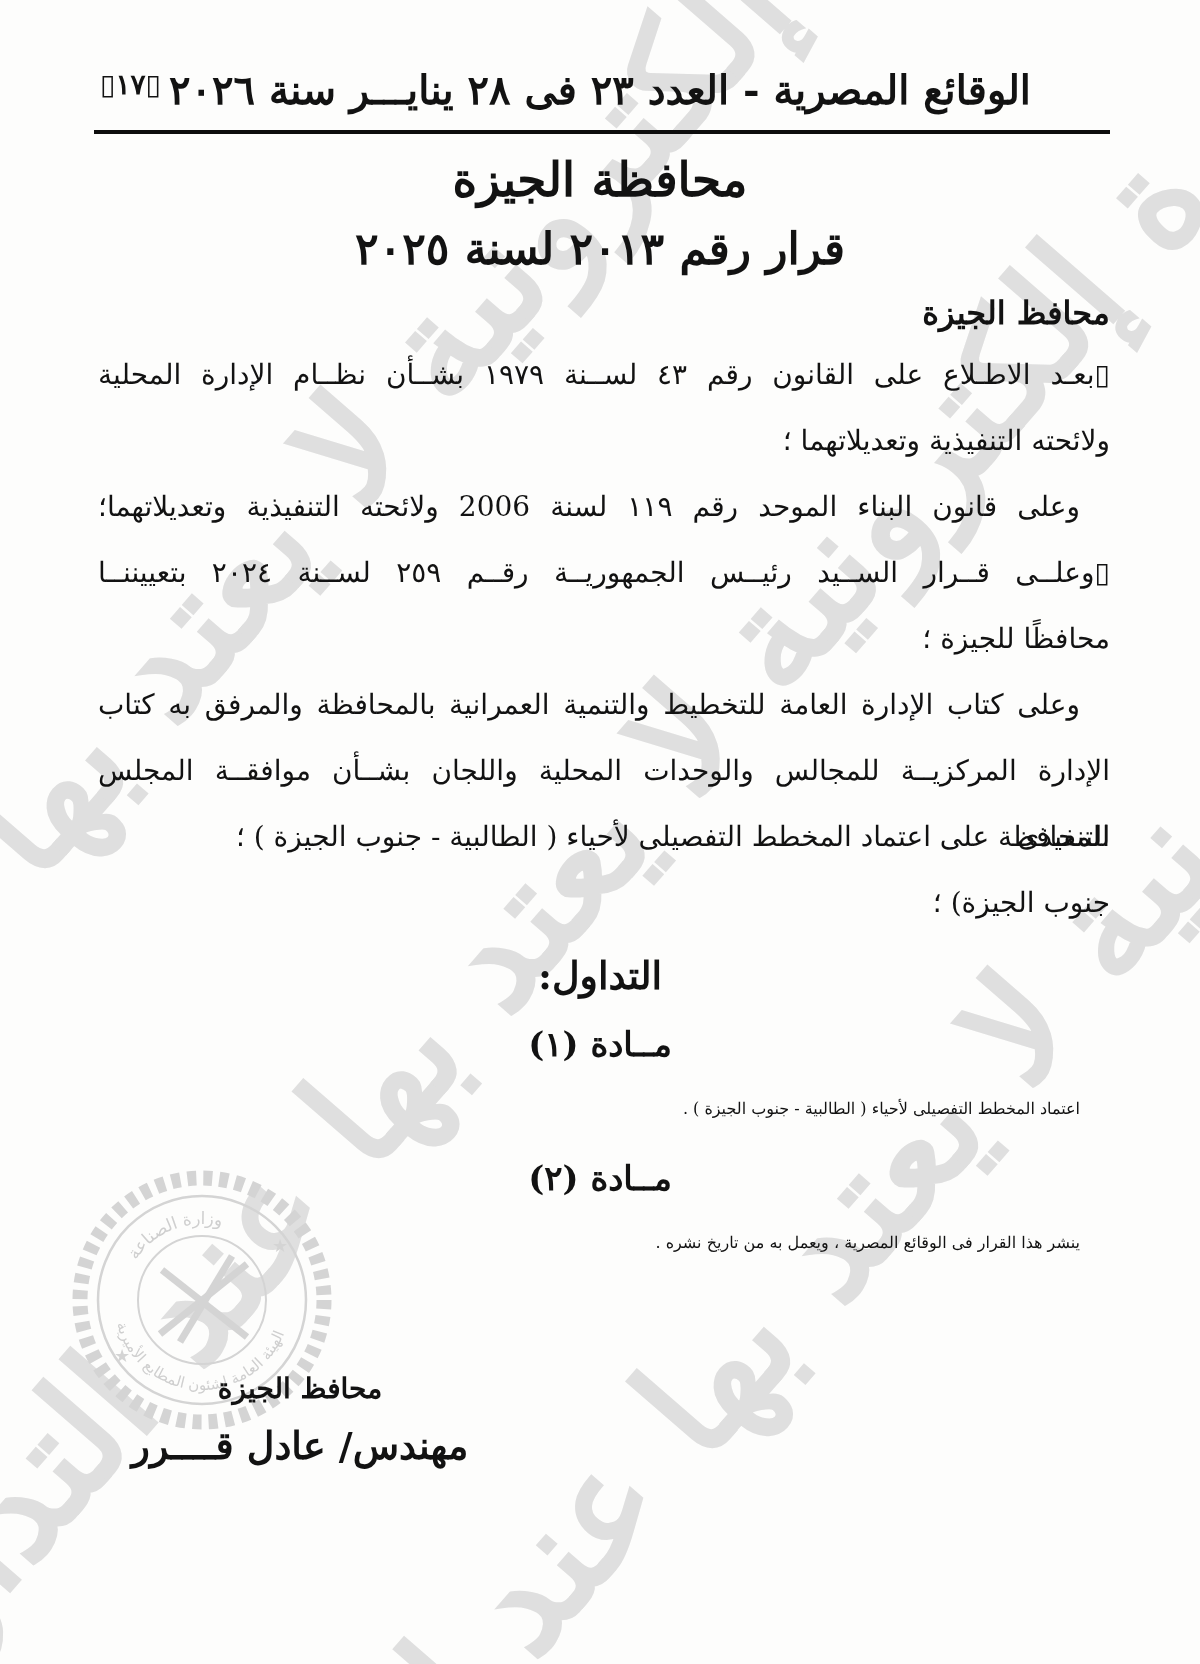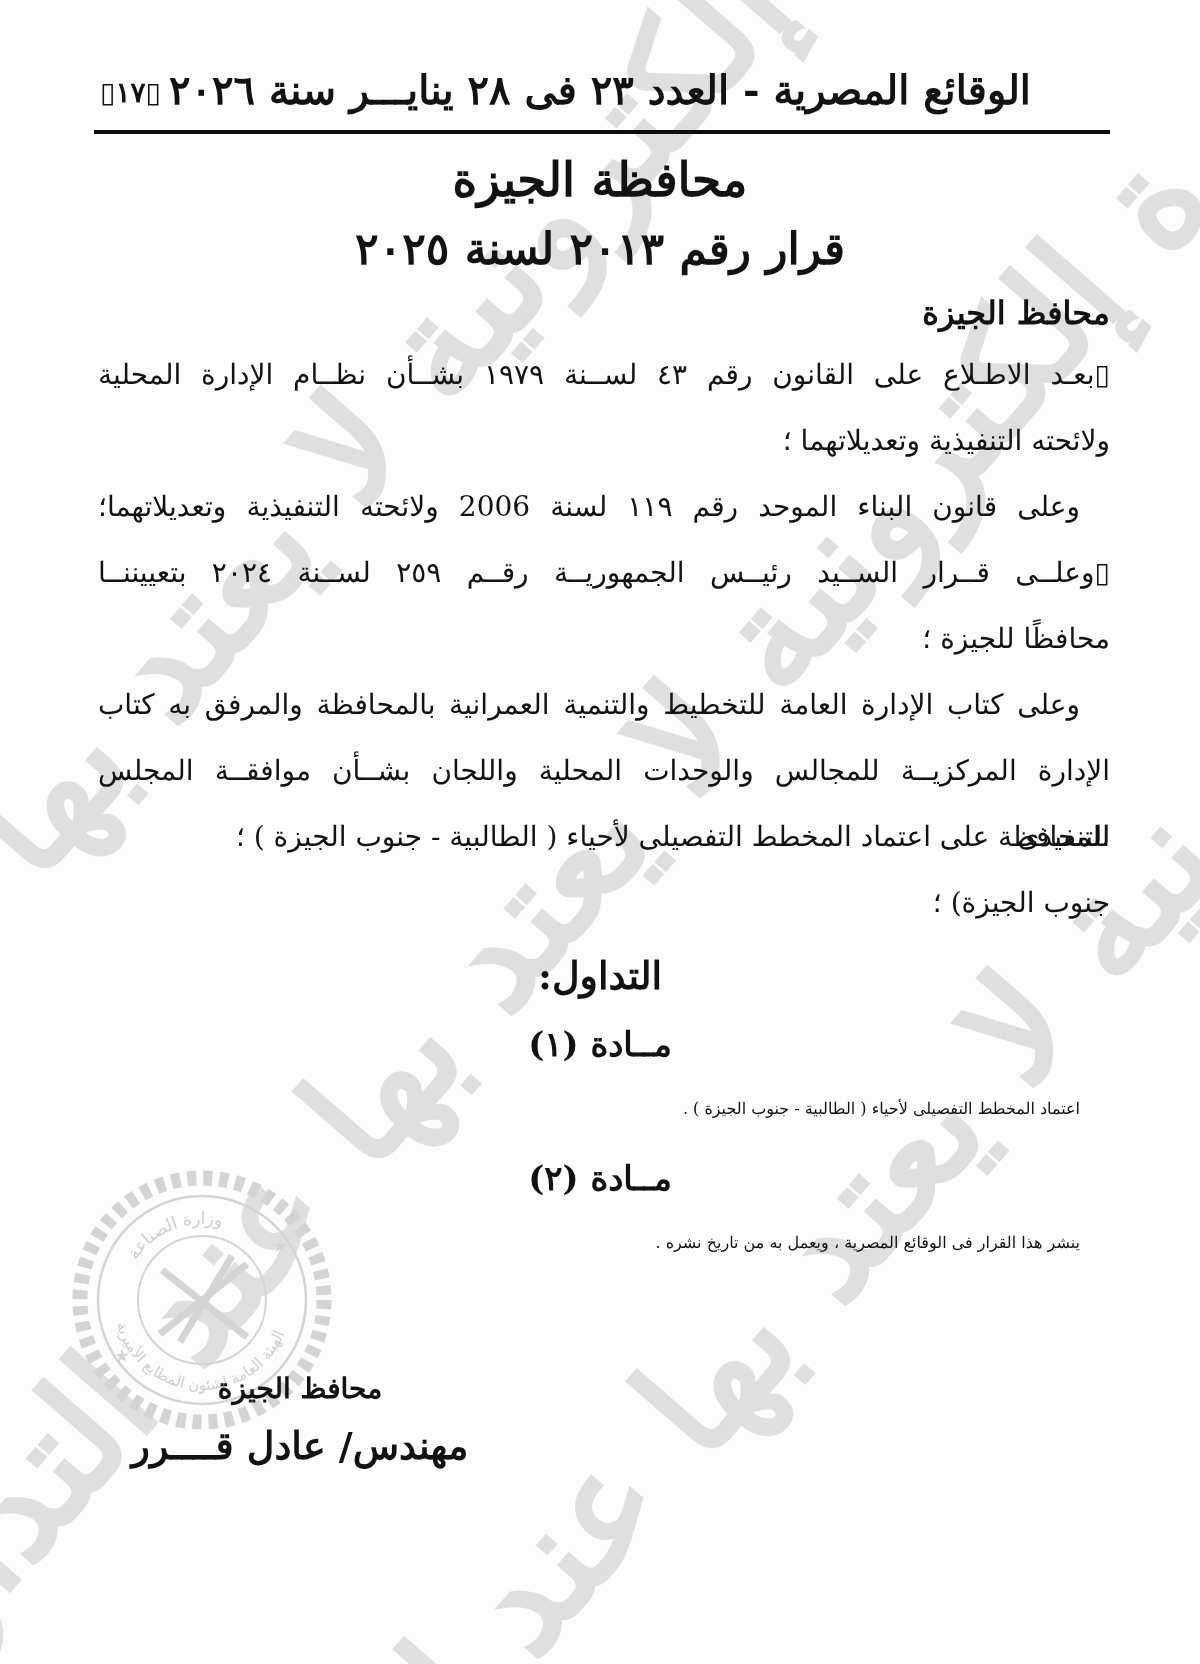--- a/index.html
+++ b/index.html
@@ -37,21 +37,21 @@
   .seal text { font-family:"DejaVu Sans","Liberation Sans",sans-serif; }
 
   
   .masthead { position:absolute; top:56px; left:90px; right:90px; height:66px; }
   .issue-line {
     direction:rtl; text-align:center;
     font-size:40px; font-weight:700;
     padding-top:10px;
   }
   .page-no {
-    position:absolute; left:10px; top:20px;
+    position:absolute; left:10px; top:12px;
     font-size:28px; font-weight:700; letter-spacing:3px;
   }
   .rule { position:absolute; top:130px; left:94px; right:90px; border-top:4px solid #0d0d0d; }
 
   
   .content { position:absolute; top:146px; left:90px; right:90px; direction:rtl; }
   .gov-title  { margin:6px 0 5px; text-align:center; font-size:47px; font-weight:700; letter-spacing:0; }
   .decree-no  { margin:16px 0 0; text-align:center; font-size:44px; font-weight:700; }
   .pre-head   { margin:20px 0 0; text-align:right; font-size:32px; font-weight:700; }
 

